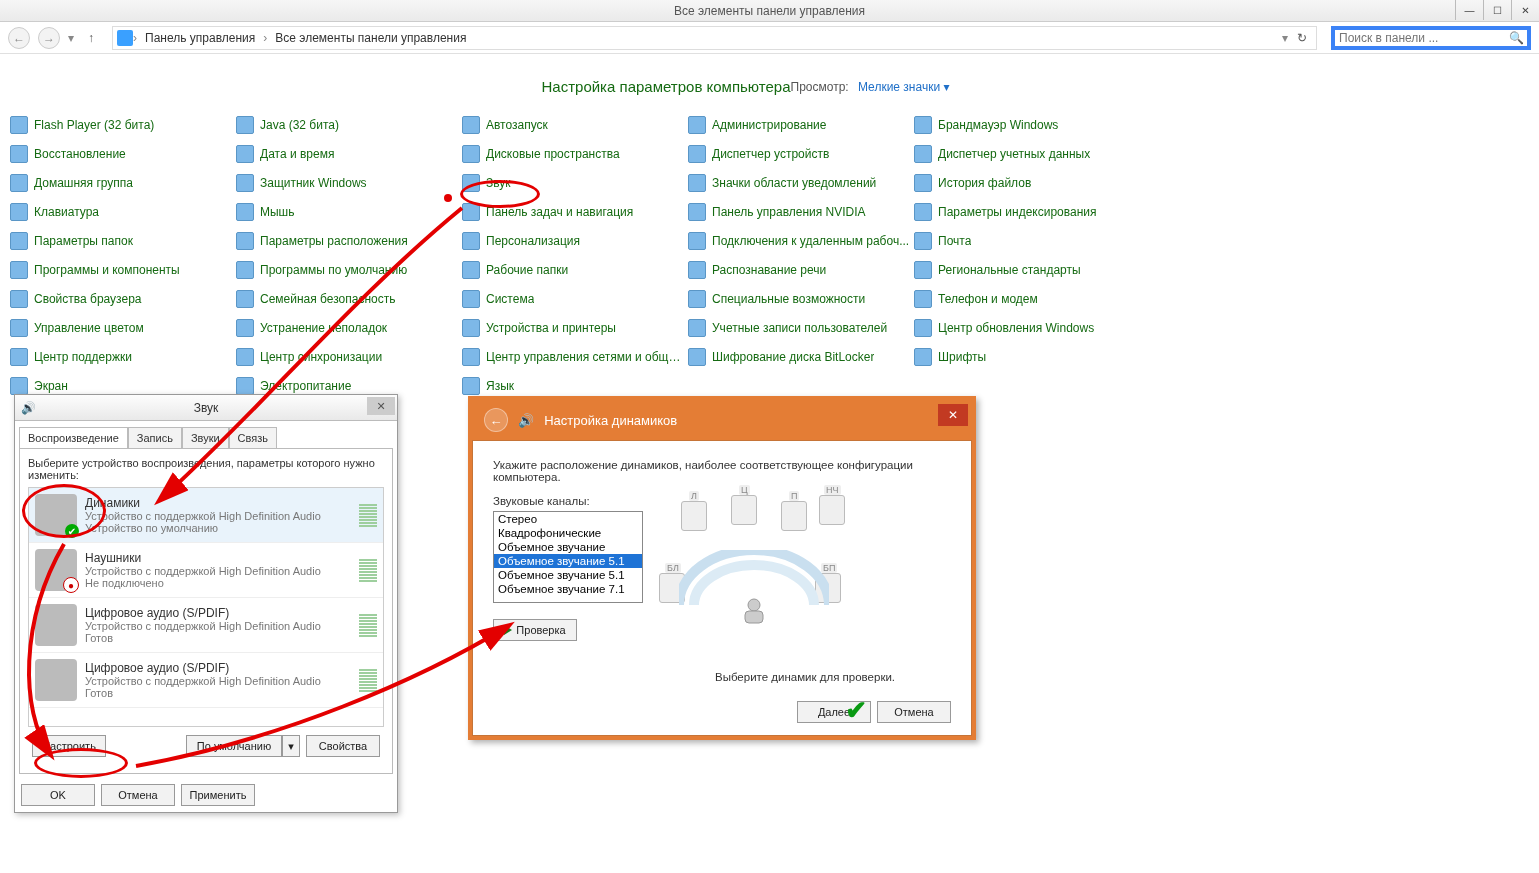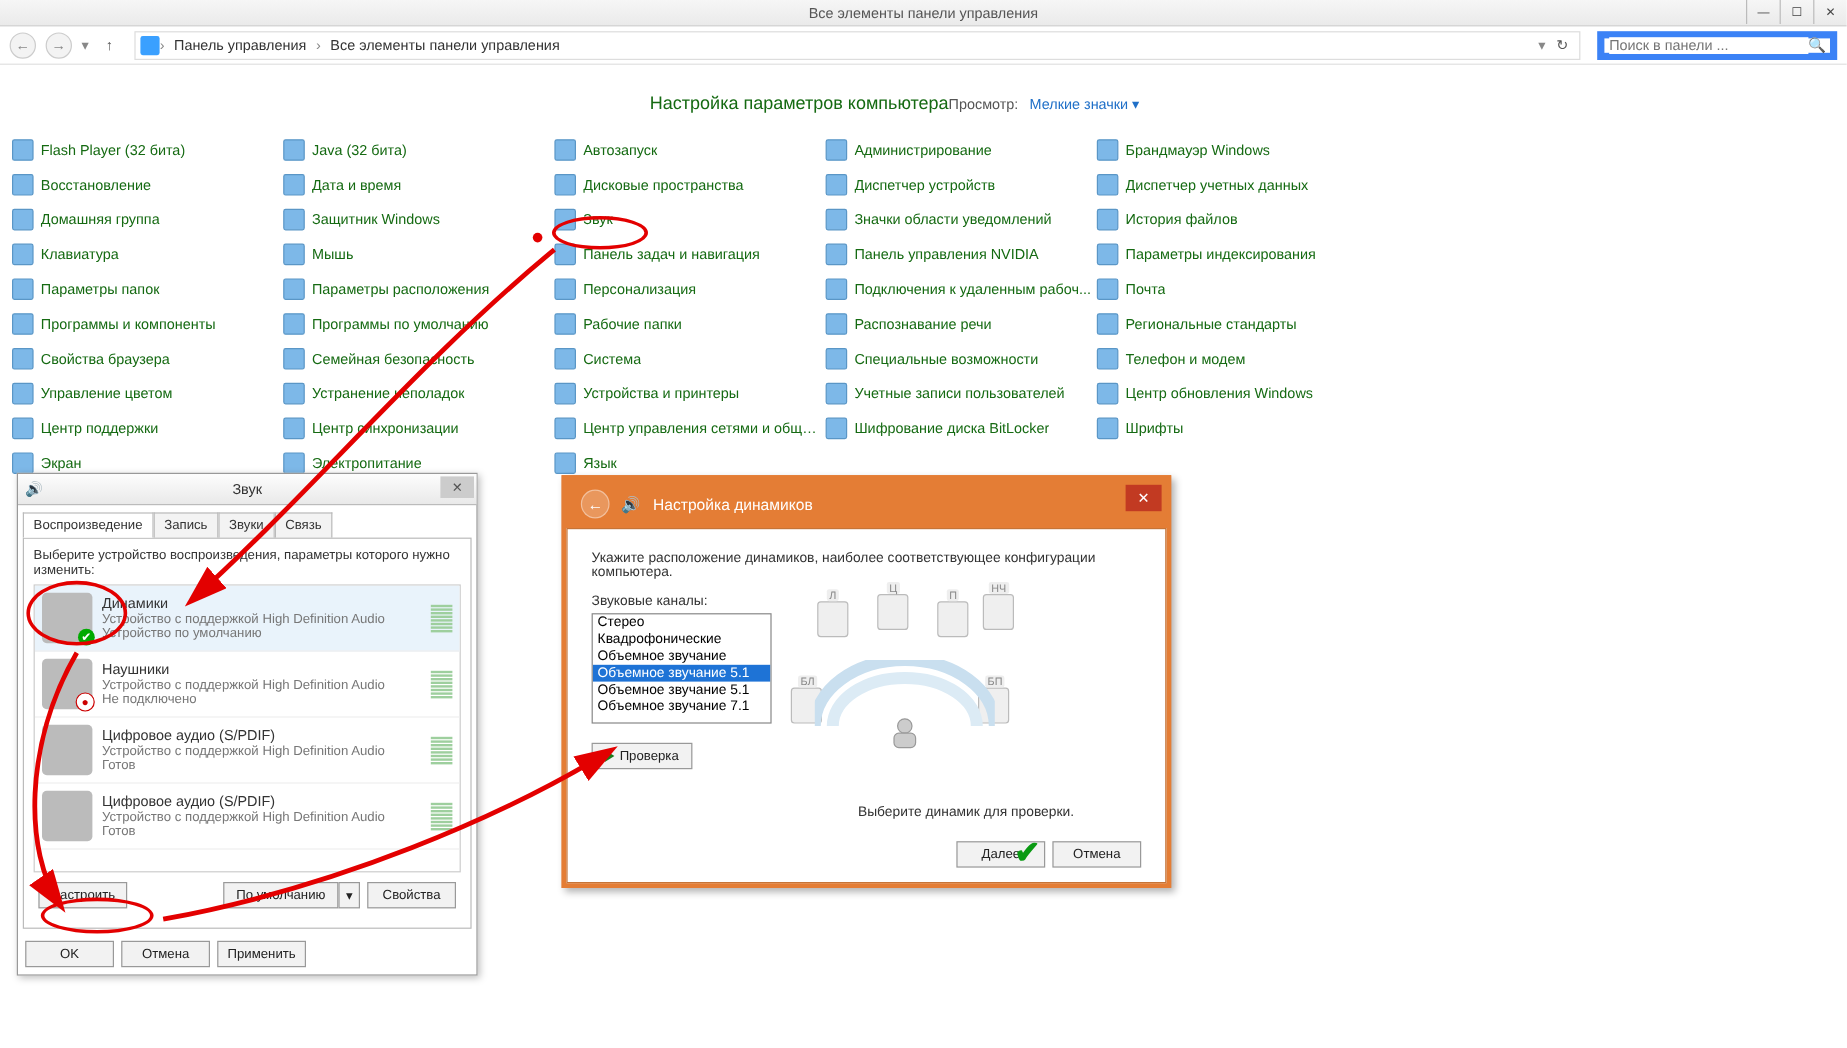--- a/index.html
+++ b/index.html
@@ -34,21 +34,21 @@
   }
   .nav-arrow { width:22px; height:22px; border-radius:50%; border:1px solid #ccc; background:#f3f3f3; display:flex;align-items:center;justify-content:center; color:#888; font-size:12px; cursor:pointer;}
   .nav-up { width:18px; height:18px; display:flex;align-items:center;justify-content:center; color:#555; cursor:pointer;}
   .addr-icon { width:16px; height:16px; background:#3aa0ff; border-radius:2px;}
   .breadcrumb { display:flex; align-items:center; gap:4px; flex:0 0 auto;}
   .bc-item { color:#333; cursor:pointer; padding:2px 4px;}
   .bc-sep { color:#888; }
   .addr-wrap { flex:1; display:flex; align-items:center; border:1px solid #ddd; height:24px; padding:0 4px; margin-left:4px;}
   .addr-wrap .breadcrumb { flex:1; }
   .refresh-btn { width:20px; display:flex;align-items:center;justify-content:center; color:#555; cursor:pointer;}
-  .search-box { width:200px; height:24px; border:6px solid #3b82f6; margin-left:6px; display:flex; align-items:center; padding:0 4px;}
+  .search-box { width:200px; height:24px; border:4px solid #3b82f6; margin-left:6px; display:flex; align-items:center; padding:0 4px;}
   .search-box input { border:0; outline:0; width:100%; font-size:12px; color:#555;}
   .search-box .mag { width:14px; color:#888;}
   .header-row { display:flex; justify-content:center; align-items:center; padding:24px 60px 10px 12px;}
   .page-heading { color:#156a12; font-size:15px; font-weight:normal;}
   .view-label { color:#555; }
   .view-mode { color:#2070c8; margin-left:6px; cursor:pointer;}
   .cp-grid {
     display: grid;
     grid-template-columns: repeat(5, 226px);
     column-gap: 0;

